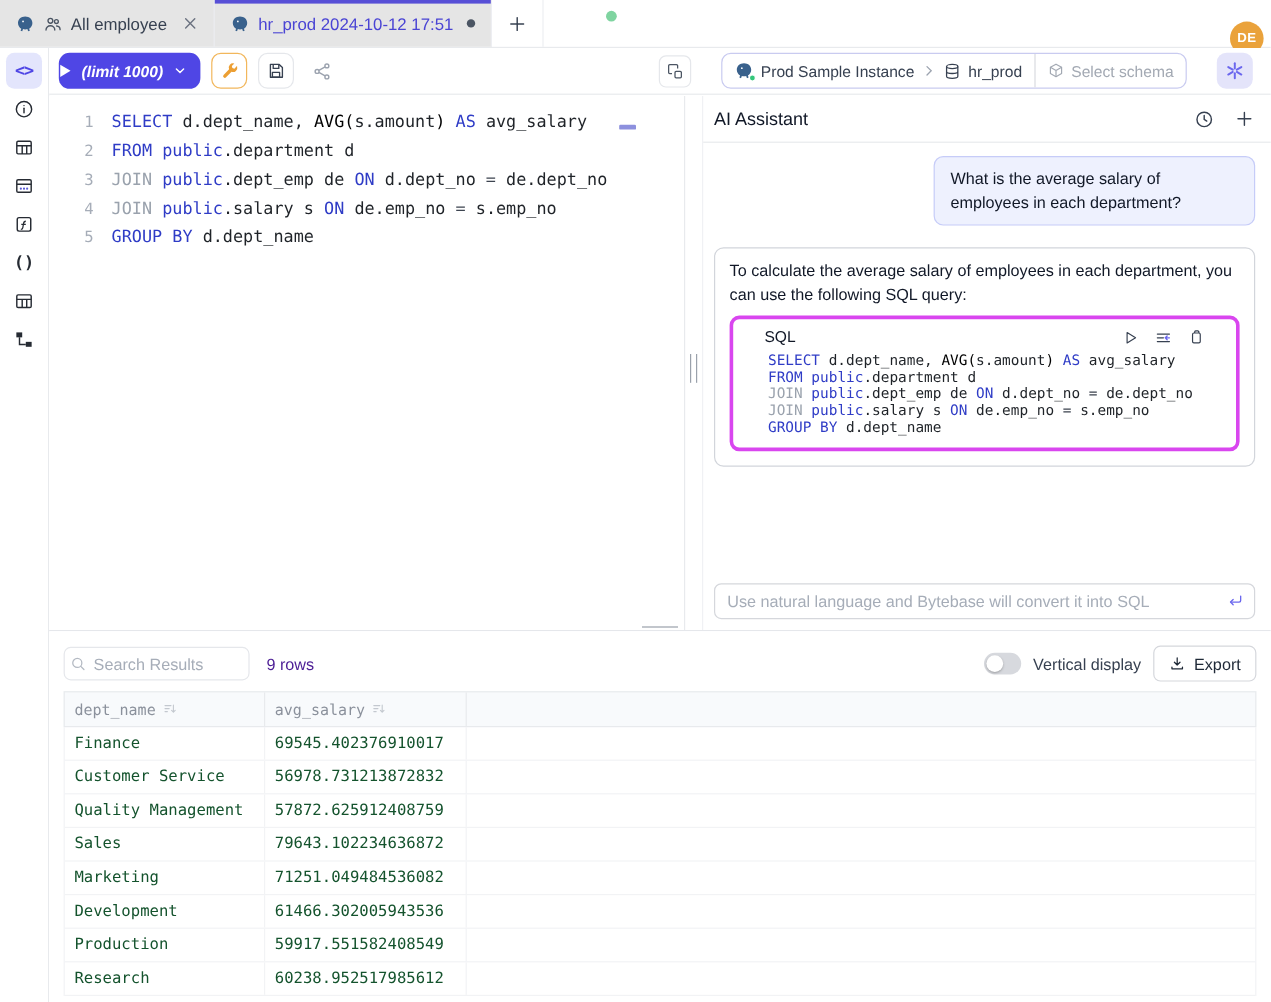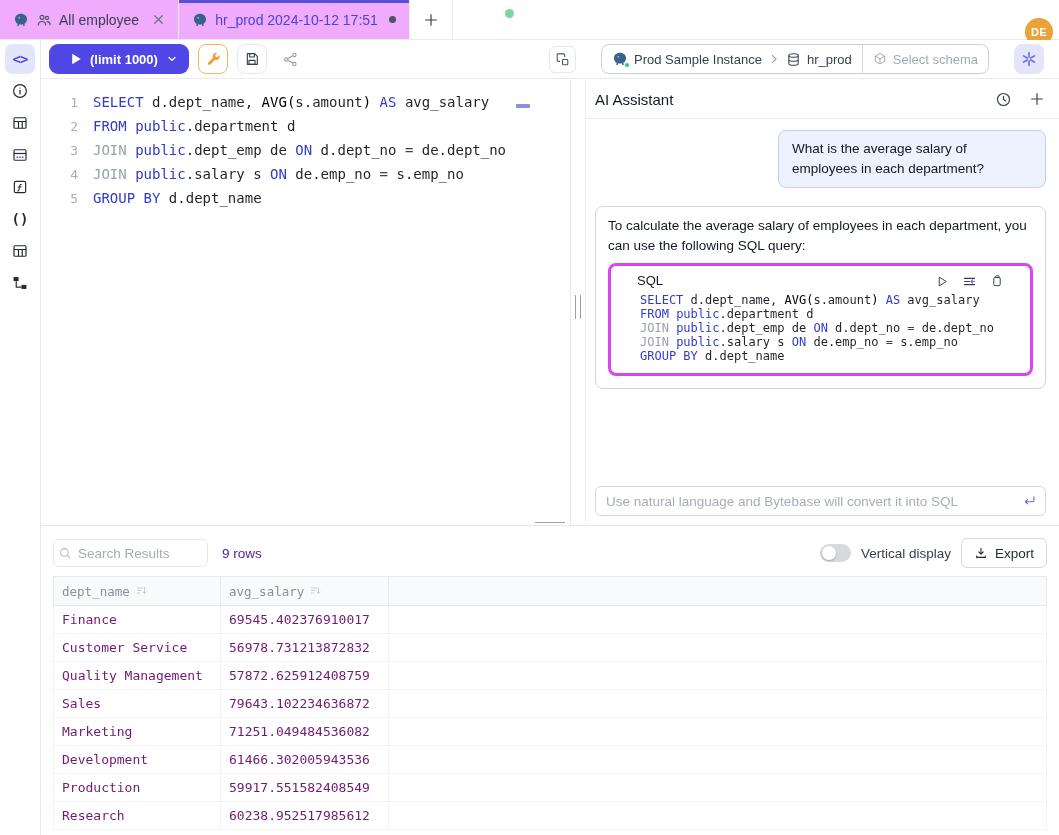--- a/index.html
+++ b/index.html
@@ -2,38 +2,38 @@
 <html><head>
 <meta charset="utf-8">
 <style>
   * { margin:0; padding:0; box-sizing:border-box; }
   html,body { width:1059px; height:835px; }
   body { font-family:"Liberation Sans",sans-serif; background:#fff; position:relative; overflow:hidden; color:#1f2937; }
   svg { display:block; }
 
   
   .tabbar { position:absolute; top:0; left:0; right:0; height:40px; background:#fff; border-bottom:1px solid #e8eaed; display:flex; align-items:stretch; }
-  .tab { display:flex; align-items:center; gap:7px; padding:0 13px; font-size:14px; color:#374151; border-right:1px solid #edeef2; position:relative; background:#f0abfc; cursor:default; }
+  .tab { display:flex; align-items:center; gap:7px; padding:0 13px; font-size:14px; color:#374151; border-right:1px solid #edeef2; position:relative; background:#e5e5e5; cursor:default; }
   .tab.active { color:#4a44d4; }
   .tab.active::before { content:""; position:absolute; top:0; left:0; right:0; height:3px; background:#574fd6; }
   .tab-close { color:#6b7280; margin-left:6px; display:flex; }
   .dirty-dot { width:7px; height:7px; border-radius:50%; background:#4b5563; margin-left:4px; }
   .newtab { width:43px; display:flex; align-items:center; justify-content:center; border-right:1px solid #edeef2; color:#374151; }
   .avatar { position:absolute; right:6px; top:18px; width:28px; height:28px; border-radius:50%; background:#eaa23b; color:#fff; font-size:11px; font-weight:bold; display:flex; align-items:center; justify-content:center; letter-spacing:.3px; }
 
   
   .sidebar { position:absolute; top:40px; left:0; bottom:0; width:41px; border-right:1px solid #e8eaed; background:#fff; display:flex; flex-direction:column; align-items:center; padding-top:4px; }
   .side-btn { width:30px; height:30px; border-radius:7px; display:flex; align-items:center; justify-content:center; margin-bottom:2px; color:#262b33; font-family:"DejaVu Sans Mono",monospace; }
   .side-btn.active { background:#e3e5fc; color:#4f46e5; }
   .code-glyph { font-size:14px; font-weight:bold; letter-spacing:-1px; }
   .paren-glyph { font-size:14px; font-weight:bold; }
 
   
   .toolbar { position:absolute; top:40px; left:41px; right:0; height:39px; border-bottom:1px solid #e8eaed; display:flex; align-items:center; padding:0 8px; background:#fff; }
-  .run-btn { height:30px; border-radius:9px; background:#4f46e5; color:#fff; display:flex; align-items:center; gap:8px; padding:0 11px 0 22px; font-size:13px; font-weight:bold; border:none; cursor:pointer; }
+  .run-btn { height:30px; border-radius:9px; background:#4f46e5; color:#fff; display:flex; align-items:center; gap:8px; padding:0 11px 0 0; font-size:13px; font-weight:bold; border:none; cursor:pointer;font-style:italic; }
   .icon-btn { width:30px; height:30px; border:1px solid #e5e7eb; border-radius:8px; background:#fff; display:flex; align-items:center; justify-content:center; margin-left:9px; cursor:pointer; }
   .wrench-btn { border-color:#f2b75c; color:#ec9f33; }
   .save-btn { color:#374151; }
   .share-btn { border-color:transparent; color:#9ca3af; }
   .toolbar-right { margin-left:auto; display:flex; align-items:center; gap:25px; padding-right:7px; }
   .conn-switch-btn { width:27px; height:27px; border:1px solid #e5e7eb; border-radius:6px; background:#fff; display:flex; align-items:center; justify-content:center; color:#4b5563; cursor:pointer; }
   .breadcrumb { height:30px; border:1px solid #c9cbf0; border-radius:8px; background:#fff; display:flex; align-items:center; font-size:13px; color:#374151; overflow:hidden; }
   .bc-left { display:flex; align-items:center; gap:6px; padding:0 10px; height:100%; }
   .bc-sep-ic { color:#9ca3af; }
   .bc-schema { display:flex; align-items:center; gap:6px; padding:0 10px; height:100%; border-left:1px solid #d9dbe0; color:#a3a9b3; }
@@ -89,21 +89,21 @@
   .controls-right { margin-left:auto; display:flex; align-items:center; gap:10px; }
   .toggle { width:31px; height:18px; border-radius:9px; background:#d7d9de; position:relative; cursor:pointer; }
   .toggle-knob { position:absolute; left:2px; top:2px; width:14px; height:14px; border-radius:50%; background:#fff; box-shadow:0 1px 2px rgba(0,0,0,.25); }
   .toggle-label { font-size:13.5px; color:#374151; }
   .export-btn { height:30px; border:1px solid #d5d7dc; border-radius:6px; background:#fff; display:flex; align-items:center; gap:7px; padding:0 12px; font-size:13.5px; color:#1f2937; cursor:pointer; }
   .t-wrap { margin-top:9px; }
   .t-head { display:flex; height:30px; background:#f8fafc; border:1px solid #e8eaed; align-items:stretch; }
   .t-hcell { display:flex; align-items:center; gap:6px; padding:0 8px; font-family:"DejaVu Sans Mono",monospace; font-size:12.5px; color:#8b919c; border-right:1px solid #e8eaed; }
   .t-body { border-left:1px solid #f2f3f5; border-right:1px solid #f2f3f5; }
   .t-row { display:flex; height:28px; border-bottom:1px solid #f2f3f5; align-items:stretch; }
-  .t-cell { display:flex; align-items:center; padding:0 8px; font-family:"DejaVu Sans Mono",monospace; font-size:13px; color:#701a75; border-right:1px solid #f2f3f5; white-space:nowrap; overflow:hidden; }
+  .t-cell { display:flex; align-items:center; padding:0 8px; font-family:"DejaVu Sans Mono",monospace; font-size:13px; color:#14532d; border-right:1px solid #f2f3f5; white-space:nowrap; overflow:hidden; }
   .c0 { width:167px; flex:none; }
   .c1 { width:168px; flex:none; }
   .cfill { flex:1; border-right:none; }
   .sort-ic { color:#c3c8cf; }
 </style>
 </head>
 <body>
 
 <div class="tabbar">
   <div class="tab">

